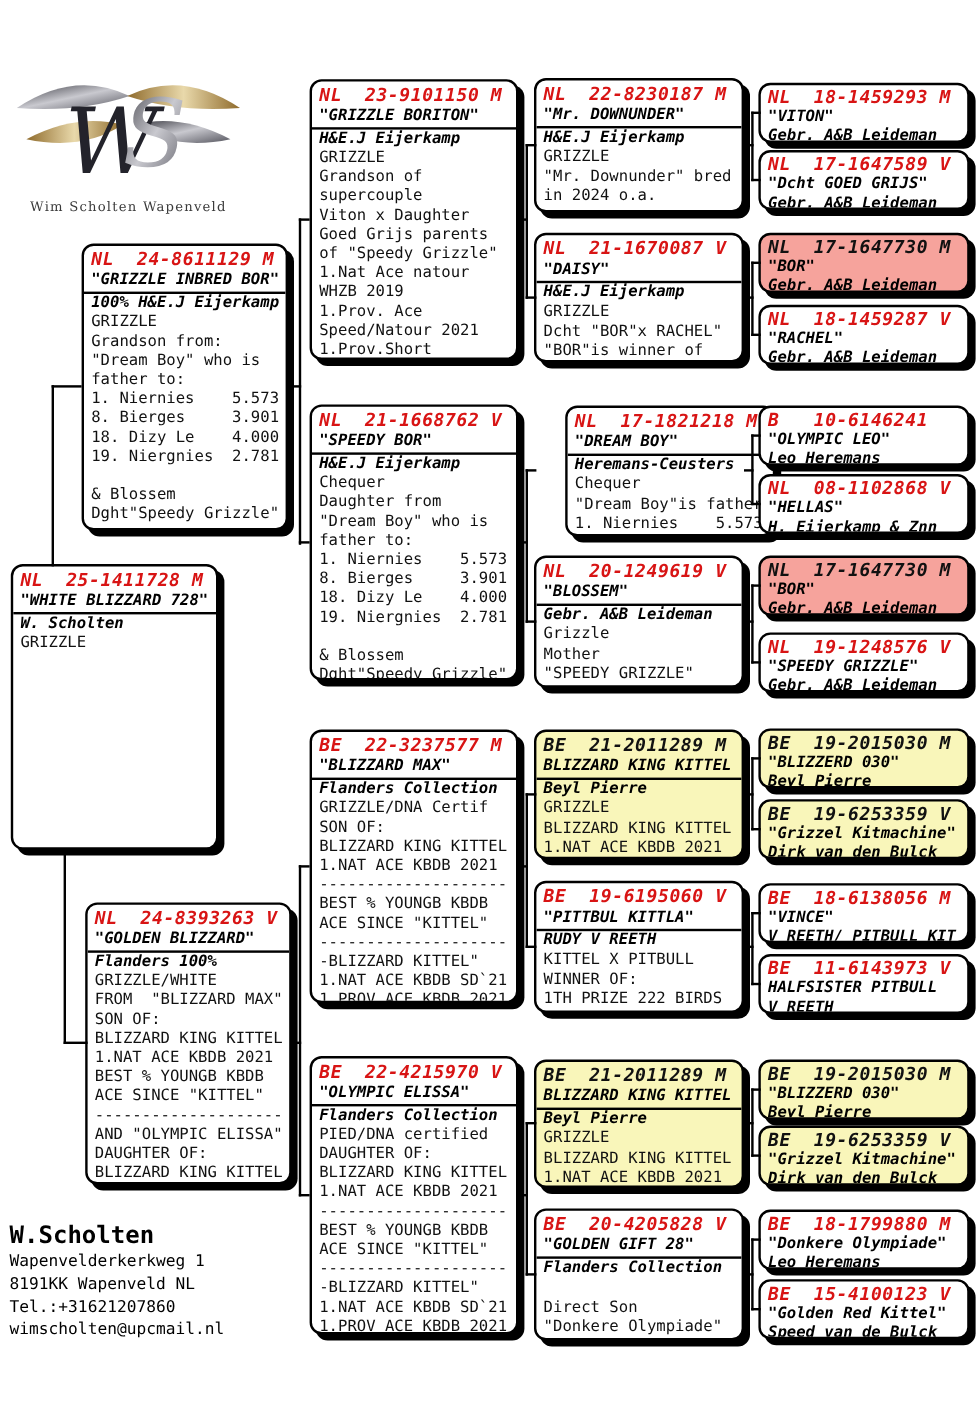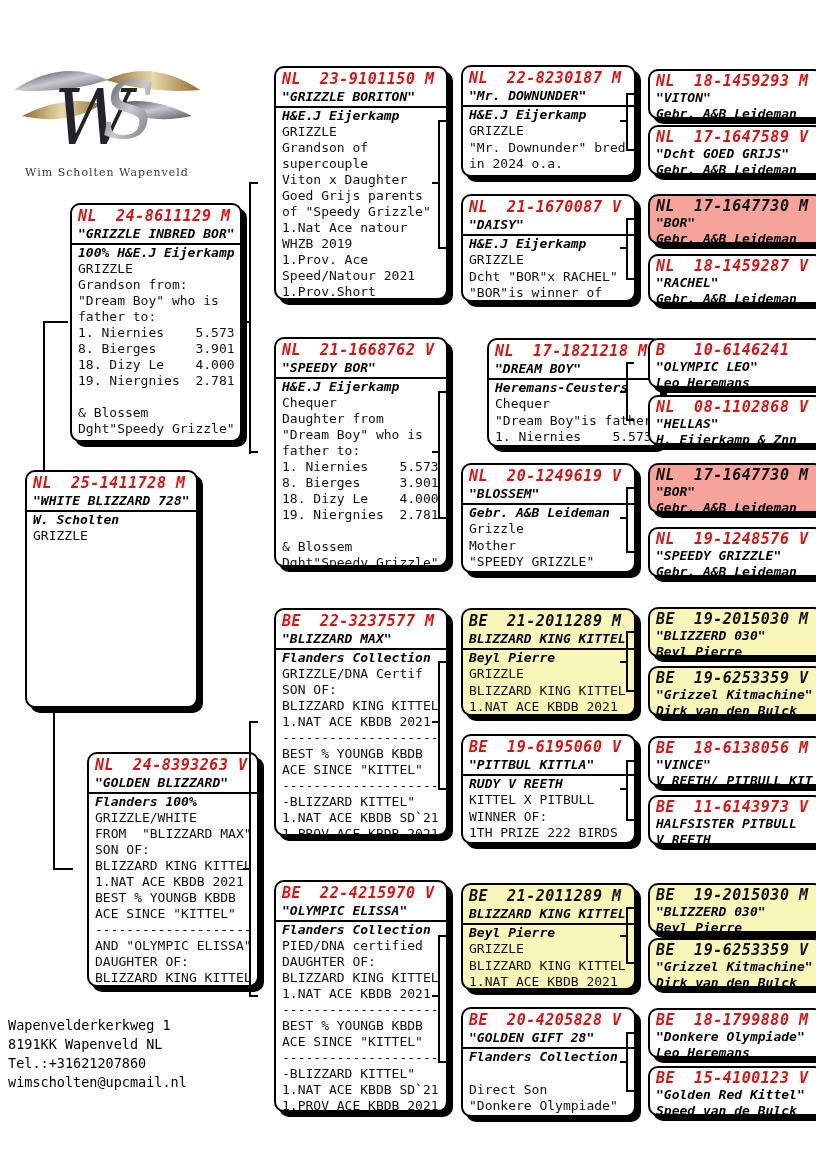--- a/index.html
+++ b/index.html
@@ -6,21 +6,21 @@
   .page{position:relative;width:816px;height:1172px;background:#ffffff;margin:0 auto;
         font-family:"DejaVu Sans Mono",monospace;overflow:hidden;}
   .title{position:absolute;top:6px;left:0;width:100%;text-align:center;margin:0;
          font-family:"Liberation Sans",sans-serif;font-weight:400;font-size:22px;color:#000;}
   
   .logo{position:absolute;left:12px;top:52px;width:190px;}
   .logo-caption{margin-top:0;text-align:center;font-family:"DejaVu Serif",serif;
                 font-size:11px;letter-spacing:1px;color:#3a3a3a;}
   
   .pbox{position:absolute;box-sizing:border-box;border:2px solid #000;border-radius:10px;
-        background:#fff;box-shadow:5px 5px 0 0 #000;padding:2px 6px 3px 6px;overflow:hidden;margin-left:16px;}
+        background:#fff;box-shadow:5px 5px 0 0 #000;padding:2px 6px 3px 6px;overflow:hidden;}
   .bg-white{background:#ffffff;}
   .bg-yellow{background:#f9f6ba;}
   .bg-pink{background:#f6a39c;}
   .ring{font-size:15px;font-weight:bold;font-style:italic;line-height:19px;color:#111;
         white-space:pre;letter-spacing:.5px;}
   .bg-white .ring{color:#d81414;}
   .bname{font-size:13px;font-weight:bold;font-style:italic;line-height:16px;color:#000;white-space:pre;}
   .g1 .bname,.g2 .bname,.g3 .bname,.g4 .bname{border-bottom:2px solid #000;margin:0 -6px;
         padding:0 6px 1px 6px;}
   .owner{font-size:13px;font-weight:bold;font-style:italic;line-height:16px;color:#000;white-space:pre;}
@@ -66,21 +66,21 @@
     <div class="logo-caption">Wim Scholten Wapenveld</div>
   </div>
 
   <div id="tree">
       <div class="pbox g1 bg-white" style="left: 9px; top: 470px; width: 173px; height: 238px;">
         <div class="ring">NL  25-1411728 M</div>
         <div class="bname">"WHITE BLIZZARD 728"</div>
         <div class="owner">W. Scholten</div>
         <div class="bline">GRIZZLE</div>
       </div>
-      <div class="pbox g2 bg-white" style="left: 54px; top: 203px; width: 172px; height: 239px;">
+      <div class="pbox g2 bg-white" style="left: 68px; top: 203px; width: 172px; height: 239px;">
         <div class="ring">NL  24-8611129 M</div>
         <div class="bname">"GRIZZLE INBRED BOR"</div>
         <div class="owner">100% H&amp;E.J Eijerkamp</div>
         <div class="bline">GRIZZLE</div>
         <div class="bline">Grandson from:</div>
         <div class="bline">"Dream Boy" who is</div>
         <div class="bline">father to:</div>
         <div class="bline">1. Niernies    5.573</div>
         <div class="bline">8. Bierges     3.901</div>
         <div class="bline">18. Dizy Le    4.000</div>
@@ -369,20 +369,21 @@
       <div class="cline" style="left: 626px; top: 907px; width: 2px; height: 57px;"></div>
       <div class="cline" style="left: 626px; top: 907px; width: 8px; height: 2px;"></div>
       <div class="cline" style="left: 626px; top: 962px; width: 8px; height: 2px;"></div>
       <div class="cline" style="left: 620px; top: 1061px; width: 8px; height: 2px;"></div>
       <div class="cline" style="left: 626px; top: 1032px; width: 2px; height: 60px;"></div>
       <div class="cline" style="left: 626px; top: 1032px; width: 8px; height: 2px;"></div>
       <div class="cline" style="left: 626px; top: 1090px; width: 8px; height: 2px;"></div>
     </div>
 
   <div class="owner-block">
+    <div class="owner-name">W.Scholten</div>
     <div class="owner-line">Wapenvelderkerkweg 1</div>
     <div class="owner-line">8191KK  Wapenveld NL</div>
     <div class="owner-line">Tel.:+31621207860</div>
     <div class="owner-line">wimscholten@upcmail.nl</div>
   </div>
 
 
 </div>
 
 </body></html>

